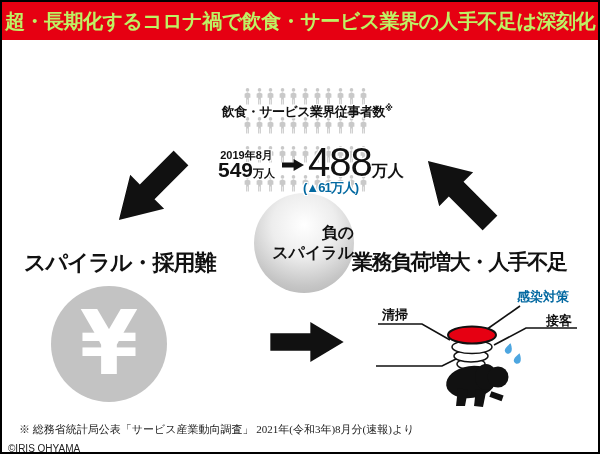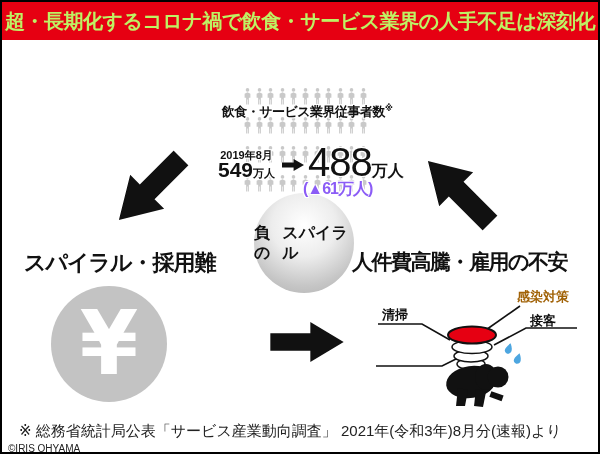--- a/index.html
+++ b/index.html
@@ -30,56 +30,56 @@
   .after-date{position:absolute;left:311px;top:126px;font-size:18px;font-weight:bold;
     letter-spacing:-0.5px;z-index:2;}
   .before-block{position:absolute;left:216px;top:147px;z-index:2;text-align:left;}
   .before-date{font-size:11px;font-weight:bold;display:block;line-height:12px;text-align:center;}
   .before-value{font-size:21px;font-weight:bold;line-height:18px;}
   .before-unit{font-size:11px;font-weight:bold;}
   .small-arrow{position:absolute;left:280px;top:155px;z-index:2;}
   .after-block{position:absolute;left:306px;top:141px;z-index:2;white-space:nowrap;}
   .after-value{font-size:40px;font-weight:normal;letter-spacing:-1px;line-height:38px;}
   .after-unit{font-size:16px;font-weight:bold;}
-  .delta{position:absolute;left:301px;top:177px;font-size:16px;font-weight:bold;
-    color:#8b5cf6;z-index:2;letter-spacing:-1px;}
+  .delta{position:absolute;left:301px;top:177px;font-size:13px;font-weight:bold;
+    color:#0369a1;z-index:2;letter-spacing:-1px;}
 
   
   .cycle-arrow{position:absolute;z-index:1;}
   .arrow-left-down{left:104px;top:163px;transform:rotate(135deg);}
   .arrow-right-up{left:413px;top:166px;transform:rotate(-135deg);}
   .arrow-bottom{left:258px;top:320px;}
 
   
   .spiral{position:absolute;left:252px;top:191px;width:100px;height:100px;border-radius:50%;
     background:radial-gradient(circle at 50% 32%, #ffffff 0%, #ededed 38%, #c6c6c6 72%, #aeaeae 100%);
-    display:flex;flex-direction:row;align-items:center;justify-content:center;z-index:0;}
+    display:flex;flex-direction:column;align-items:flex-end;justify-content:center;z-index:0;}
   .spiral div{font-size:16px;font-weight:bold;line-height:20px;}
 
   
   .left-heading{position:absolute;left:22px;top:246px;font-size:22px;font-weight:bold;
     letter-spacing:-1px;white-space:nowrap;}
   .yen-circle{position:absolute;left:49px;top:284px;width:116px;height:116px;border-radius:50%;
     background:#c3c3c3;display:flex;align-items:center;justify-content:center;}
   .yen-symbol{color:#fff;font-size:84px;font-weight:bold;font-family:"DejaVu Sans",sans-serif;
     line-height:1;transform:scaleY(1.05);}
 
   
   .right-heading{position:absolute;left:350px;top:246px;font-size:21px;font-weight:bold;
     letter-spacing:-1.5px;white-space:nowrap;}
   .illustration{position:absolute;left:368px;top:283px;width:215px;height:125px;}
   .illustration svg{position:absolute;left:0;top:0;}
   .callout{position:absolute;font-size:13px;font-weight:bold;white-space:nowrap;z-index:2;}
-  .co-infection{left:147px;top:3px;color:#a16207;}
+  .co-infection{left:147px;top:3px;color:#0369a1;}
   .co-cleaning{left:12px;top:21px;}
-  .co-service{left:160px;top:27px;}
+  .co-service{left:176px;top:27px;}
   .co-serving{left:10px;top:63px;}
 
   
-  .footer-note{position:absolute;left:17px;top:420px;font-size:15px;color:#222;letter-spacing:0;}
+  .footer-note{position:absolute;left:17px;top:420px;font-size:11px;color:#222;letter-spacing:0;font-family:Liberation Serif, serif;}
   .footer-copy{position:absolute;left:6px;top:441px;font-size:10px;color:#222;}
 </style>
 </head>
 <body>
 
 <div class="stage">
 
   <div class="banner">
     <span class="banner-title">超・長期化するコロナ禍で飲食・サービス業界の人手不足は深刻化</span>
   </div>
@@ -300,21 +300,21 @@
   <div class="spiral">
     <div>負の</div>
     <div>スパイラル</div>
   </div>
 
   <div class="left-heading">スパイラル・採用難</div>
   <div class="yen-circle">
     <span class="yen-symbol">¥</span>
   </div>
 
-  <div class="right-heading">人件費高騰・雇用の不安</div>
+  <div class="right-heading">業務負荷増大・人手不足</div>
 
   <div class="illustration">
     <svg width="215" height="125" viewBox="0 0 215 125">
 
       <g stroke="#111" stroke-width="1.6" fill="none">
         <path d="M8,39 L52,39 L80,55"></path>
         <path d="M150,21 L113,47"></path>
         <path d="M207,43 L156,43 L124,60"></path>
         <path d="M6,81 L72,81 L86,74"></path>
       </g>

